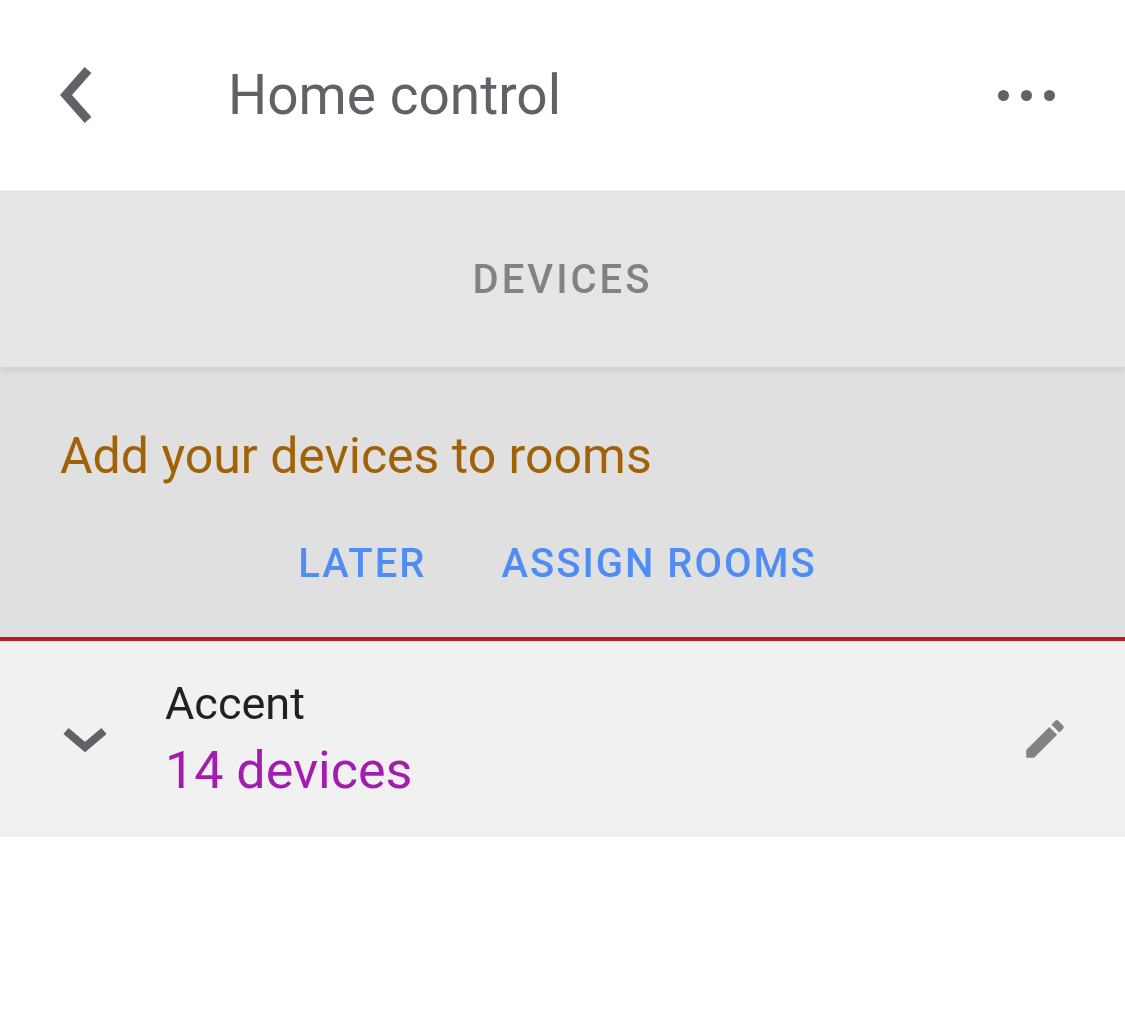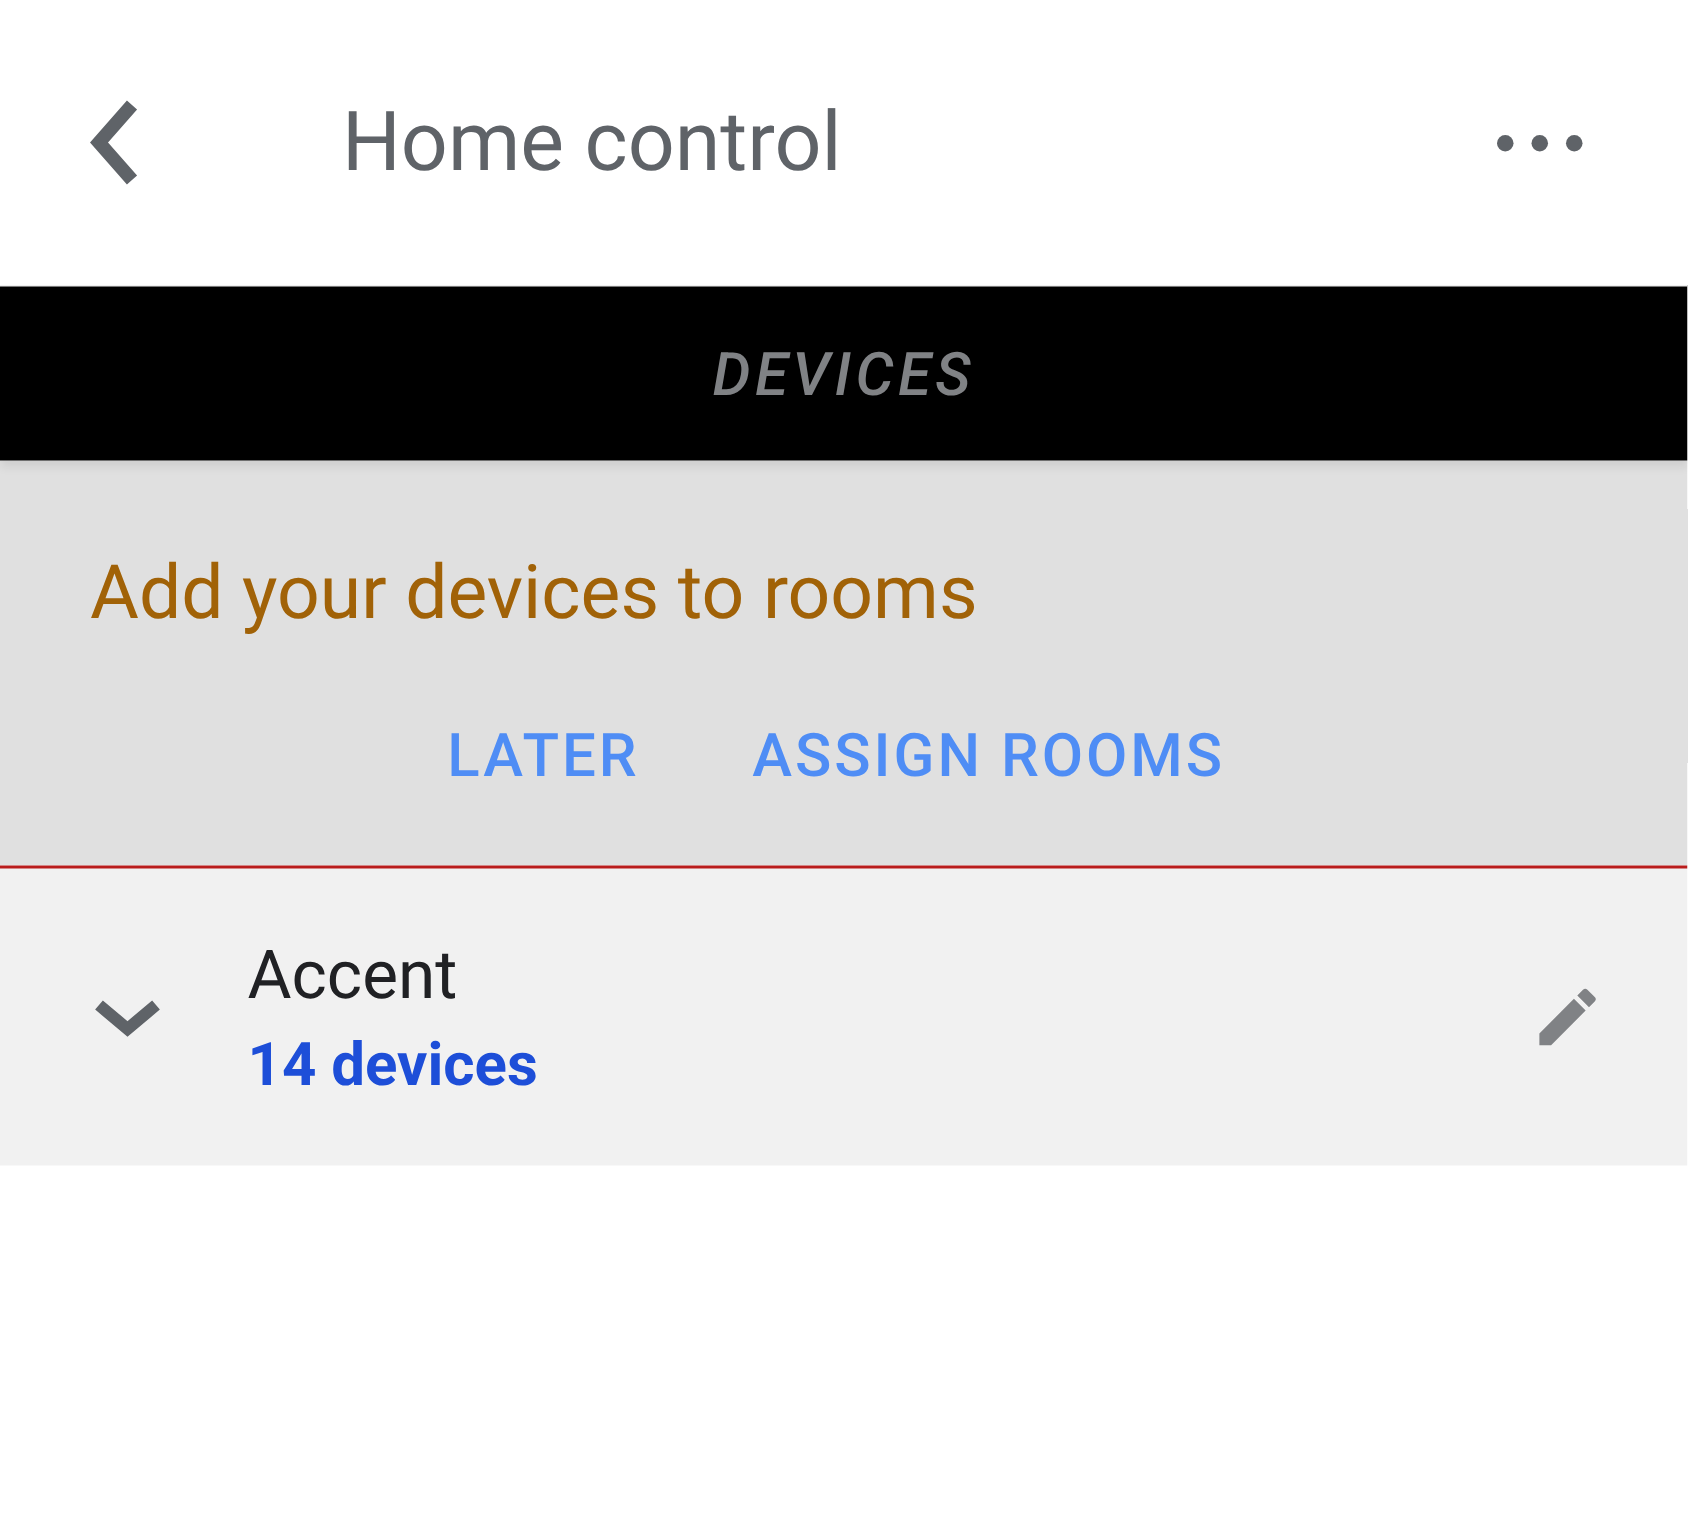--- a/index.html
+++ b/index.html
@@ -44,27 +44,26 @@
       padding: 20px;
     }
     .more-btn .dot {
       width: 11px;
       height: 11px;
       background: #5f6368;
       border-radius: 50%;
     }
     .tabs {
       display: flex;
-      height: 117px;
+      height: 177px;
       border-top: 1px solid #f0f0f0;
       box-shadow: 0 4px 6px rgba(0,0,0,0.08);
       position: relative;
       z-index: 2;
-      background: #000000;
-      font-style: italic;
+      background: #e5e5e5;
     }
     .tab {
       flex: 1;
       display: flex;
       align-items: center;
       justify-content: center;
       font-size: 40px;
       font-weight: 500;
       letter-spacing: 3px;
       cursor: pointer;
@@ -115,21 +114,21 @@
       letter-spacing: 2px;
       cursor: pointer;
     }
     .room-list {
       background: #f1f1f1;
     }
     .room-item {
       display: flex;
       align-items: center;
       padding: 40px 50px 40px 60px;
-      border-top: 2px solid #b91c1c;
+      border-top: 4px solid #b91c1c;
       cursor: pointer;
       height: 200px;
     }
     .chevron {
       width: 50px;
       height: 50px;
       display: flex;
       align-items: center;
       justify-content: center;
       margin-right: 55px;
@@ -137,23 +136,23 @@
     .room-info {
       flex: 1;
     }
     .room-name {
       font-size: 45px;
       color: #202124;
       font-weight: 400;
       margin-bottom: 10px;
     }
     .room-sub {
-      font-size: 40px;
-      color: #1d4ed8;
-      font-weight: 700;
+      font-size: 52px;
+      color: #a21caf;
+      font-weight: 400;
     }
     .edit-btn {
       width: 60px;
       height: 60px;
       display: flex;
       align-items: center;
       justify-content: center;
       cursor: pointer;
     }
   </style>

